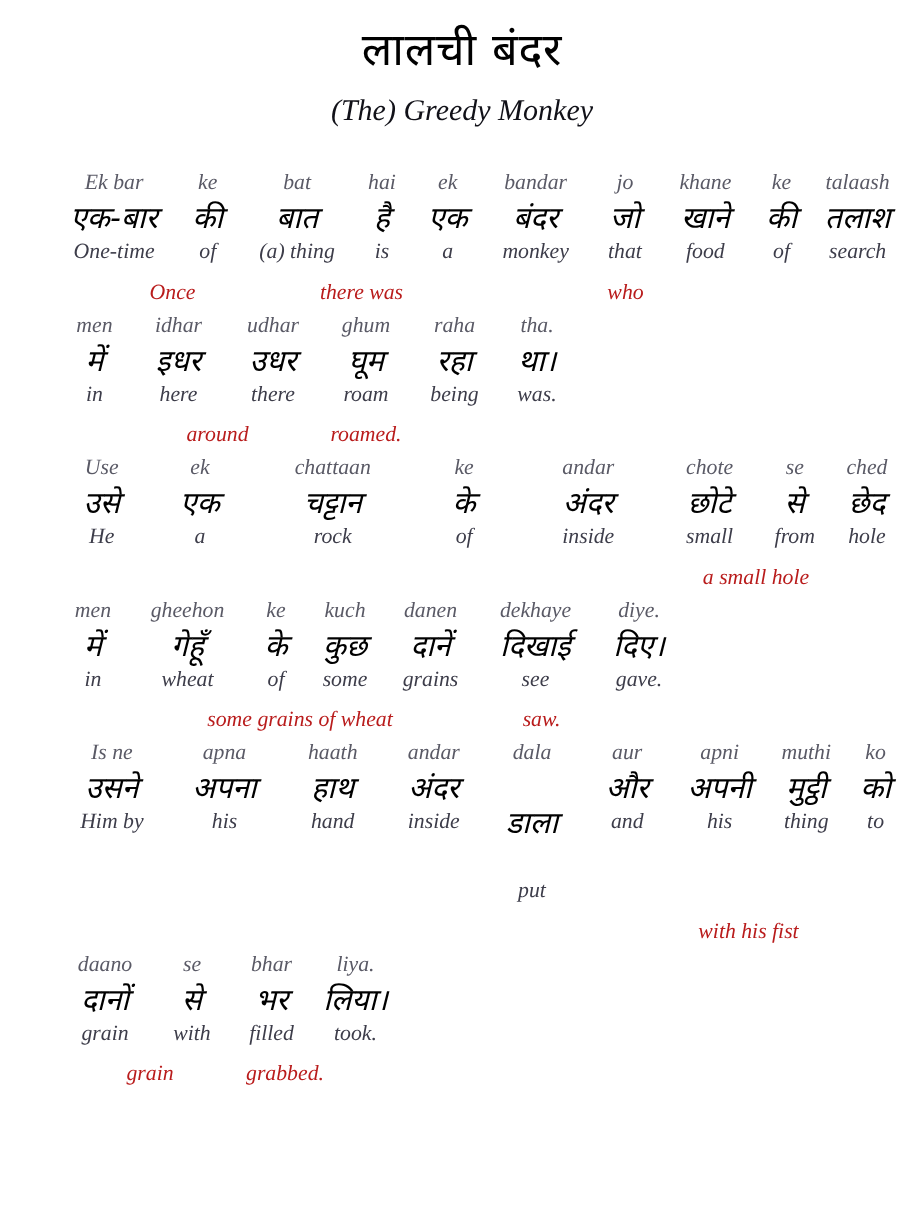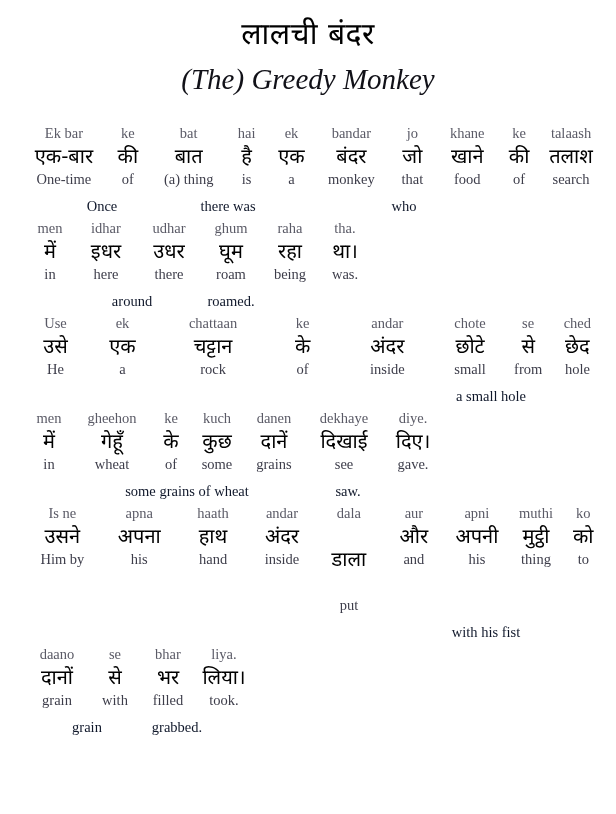--- a/index.html
+++ b/index.html
@@ -32,31 +32,32 @@
     font-family: "DejaVu Sans", sans-serif;
     font-size: 30px;
     font-weight: 400;
     color: #000000;
     line-height: 1.18;
     letter-spacing: 0.5px;
   }
   .title-en {
     font-family: "Liberation Serif", "DejaVu Serif", serif;
     font-style: italic;
-    font-size: 29px;
+    font-size: 20px;
     color: #111118;
     margin-top: 12px;
     line-height: 1.15;
   }
 
   
   .verses {
     margin-top: 28px;
-    padding-left: 25px;
+    padding-left: 38px;
     padding-right: 14px;
+    font-style: italic;
   }
 
   .verse {
     display: flex;
     flex-direction: row;
     align-items: flex-start;
     margin-bottom: 7px;
   }
 
   .col {
@@ -90,21 +91,21 @@
   
   .idio-row {
     position: relative;
     height: 20px;
     margin-top: 0px;
   }
   .idio {
     position: absolute;
     top: 0;
     font-size: 14.5px;
-    color: #0f172a;
+    color: #b91c1c;
     line-height: 20px;
     white-space: nowrap;
     transform: translateX(-50%);
   }
 
   .verse-wrap { margin-bottom: 4px; }
 </style>
 </head>
 <body>
 

